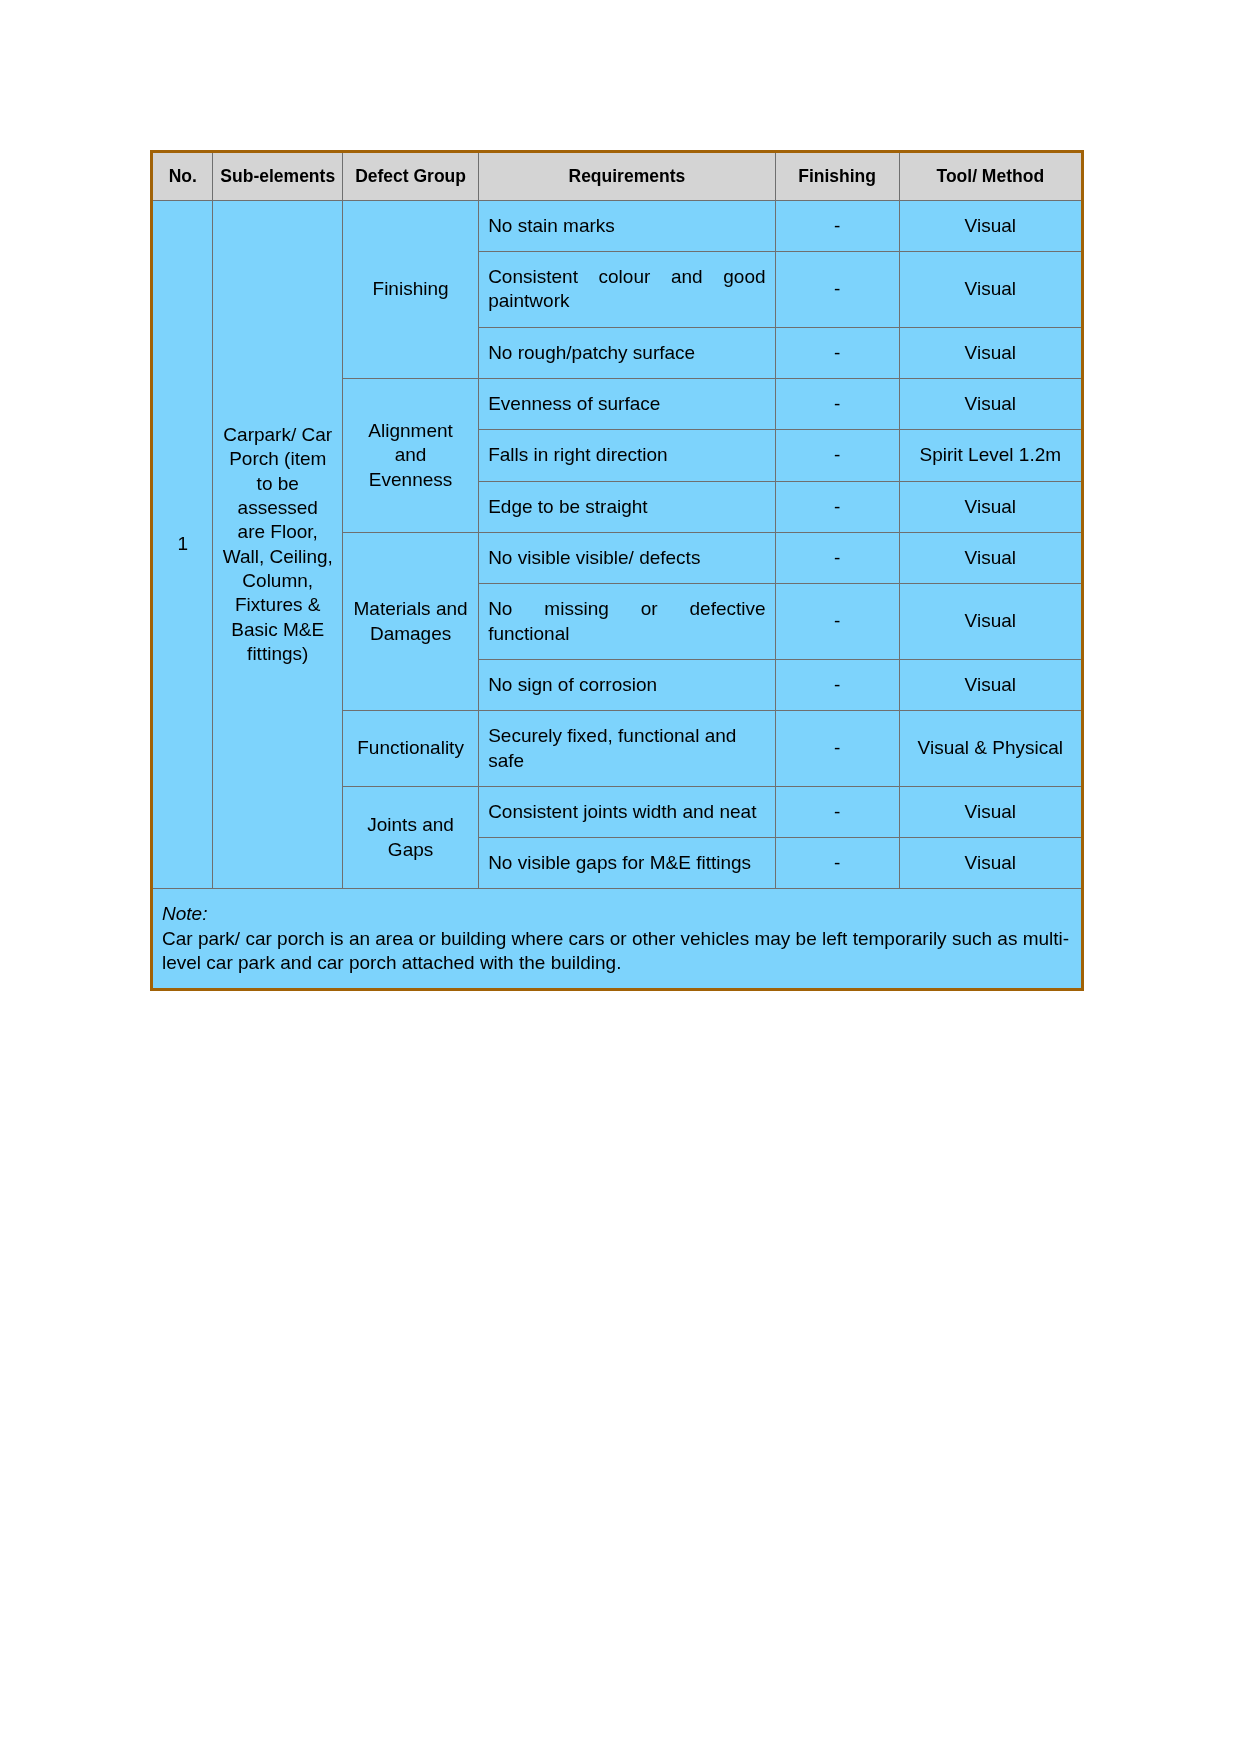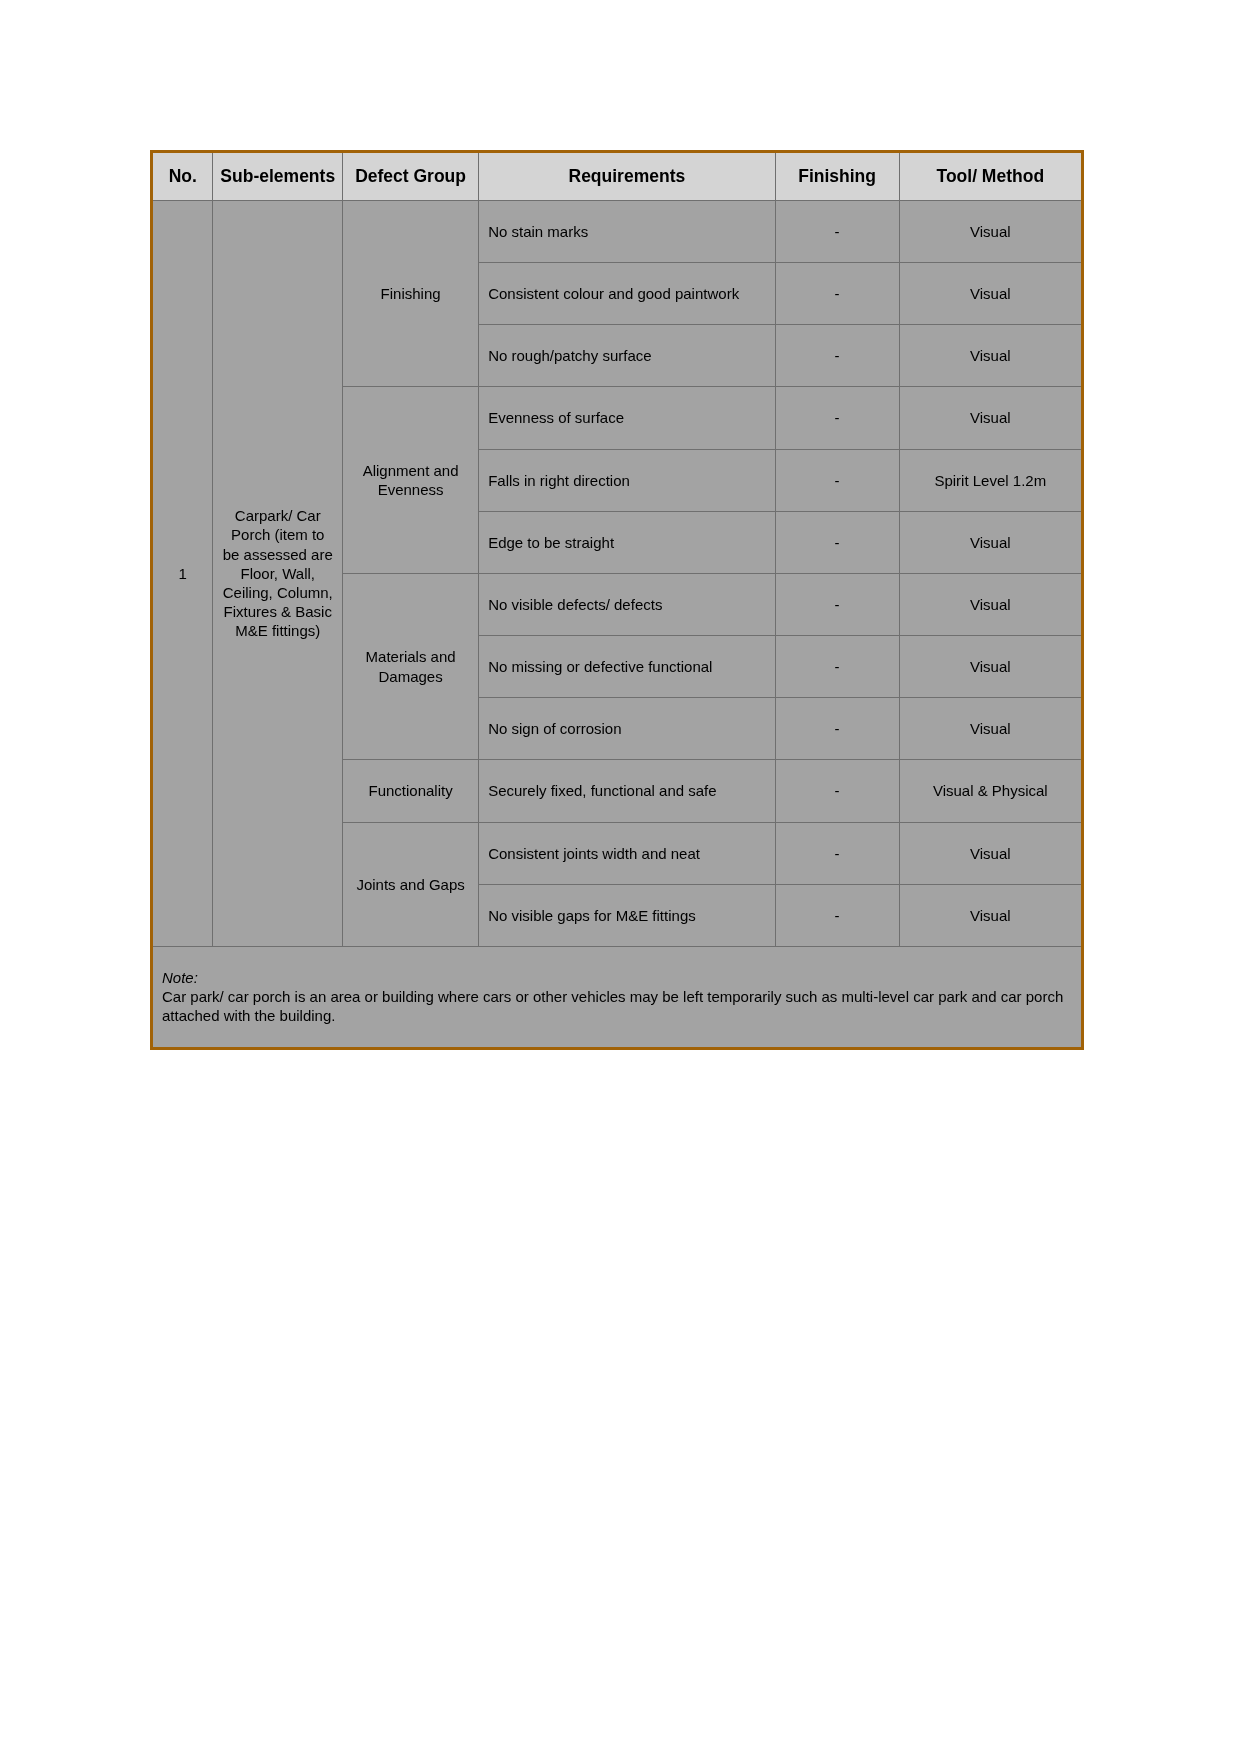--- a/index.html
+++ b/index.html
@@ -36,25 +36,25 @@
     line-height: 1.2;
   }
   table.spec {
     border-collapse: collapse;
     table-layout: fixed;
     width: 934px;
     border: 3px solid #a16207;
   }
   table.spec td, table.spec th {
     border: 1px solid #6f6f6f;
-    padding: 21px 9px;
-    font-size: 15px;
+    padding: 13px 9px;
+    font-size: 19px;
     line-height: 1.28;
     vertical-align: middle;
-    background: #a3a3a3;
+    background: #7dd3fc;
   }
   table.spec thead th {
     background: #d4d4d4;
     font-weight: bold;
     text-align: center;
     font-size: 17.5px;
     padding: 12px 6px;
     line-height: 1.3;
   }
   .col-no      { width: 56px; }
@@ -162,21 +162,21 @@
           <td class="c-tool">Spirit Level 1.2m</td>
         </tr>
         <tr>
           <td class="c-req single">Edge to be straight</td>
           <td class="c-tol">-</td>
           <td class="c-tool">Visual</td>
         </tr>
 
         <tr>
           <td class="c-defect" rowspan="3">Materials and Damages</td>
-          <td class="c-req single">No visible defects/ defects</td>
+          <td class="c-req single">No visible visible/ defects</td>
           <td class="c-tol">-</td>
           <td class="c-tool">Visual</td>
         </tr>
         <tr>
           <td class="c-req">No missing or defective functional</td>
           <td class="c-tol">-</td>
           <td class="c-tool">Visual</td>
         </tr>
         <tr>
           <td class="c-req single">No sign of corrosion</td>

